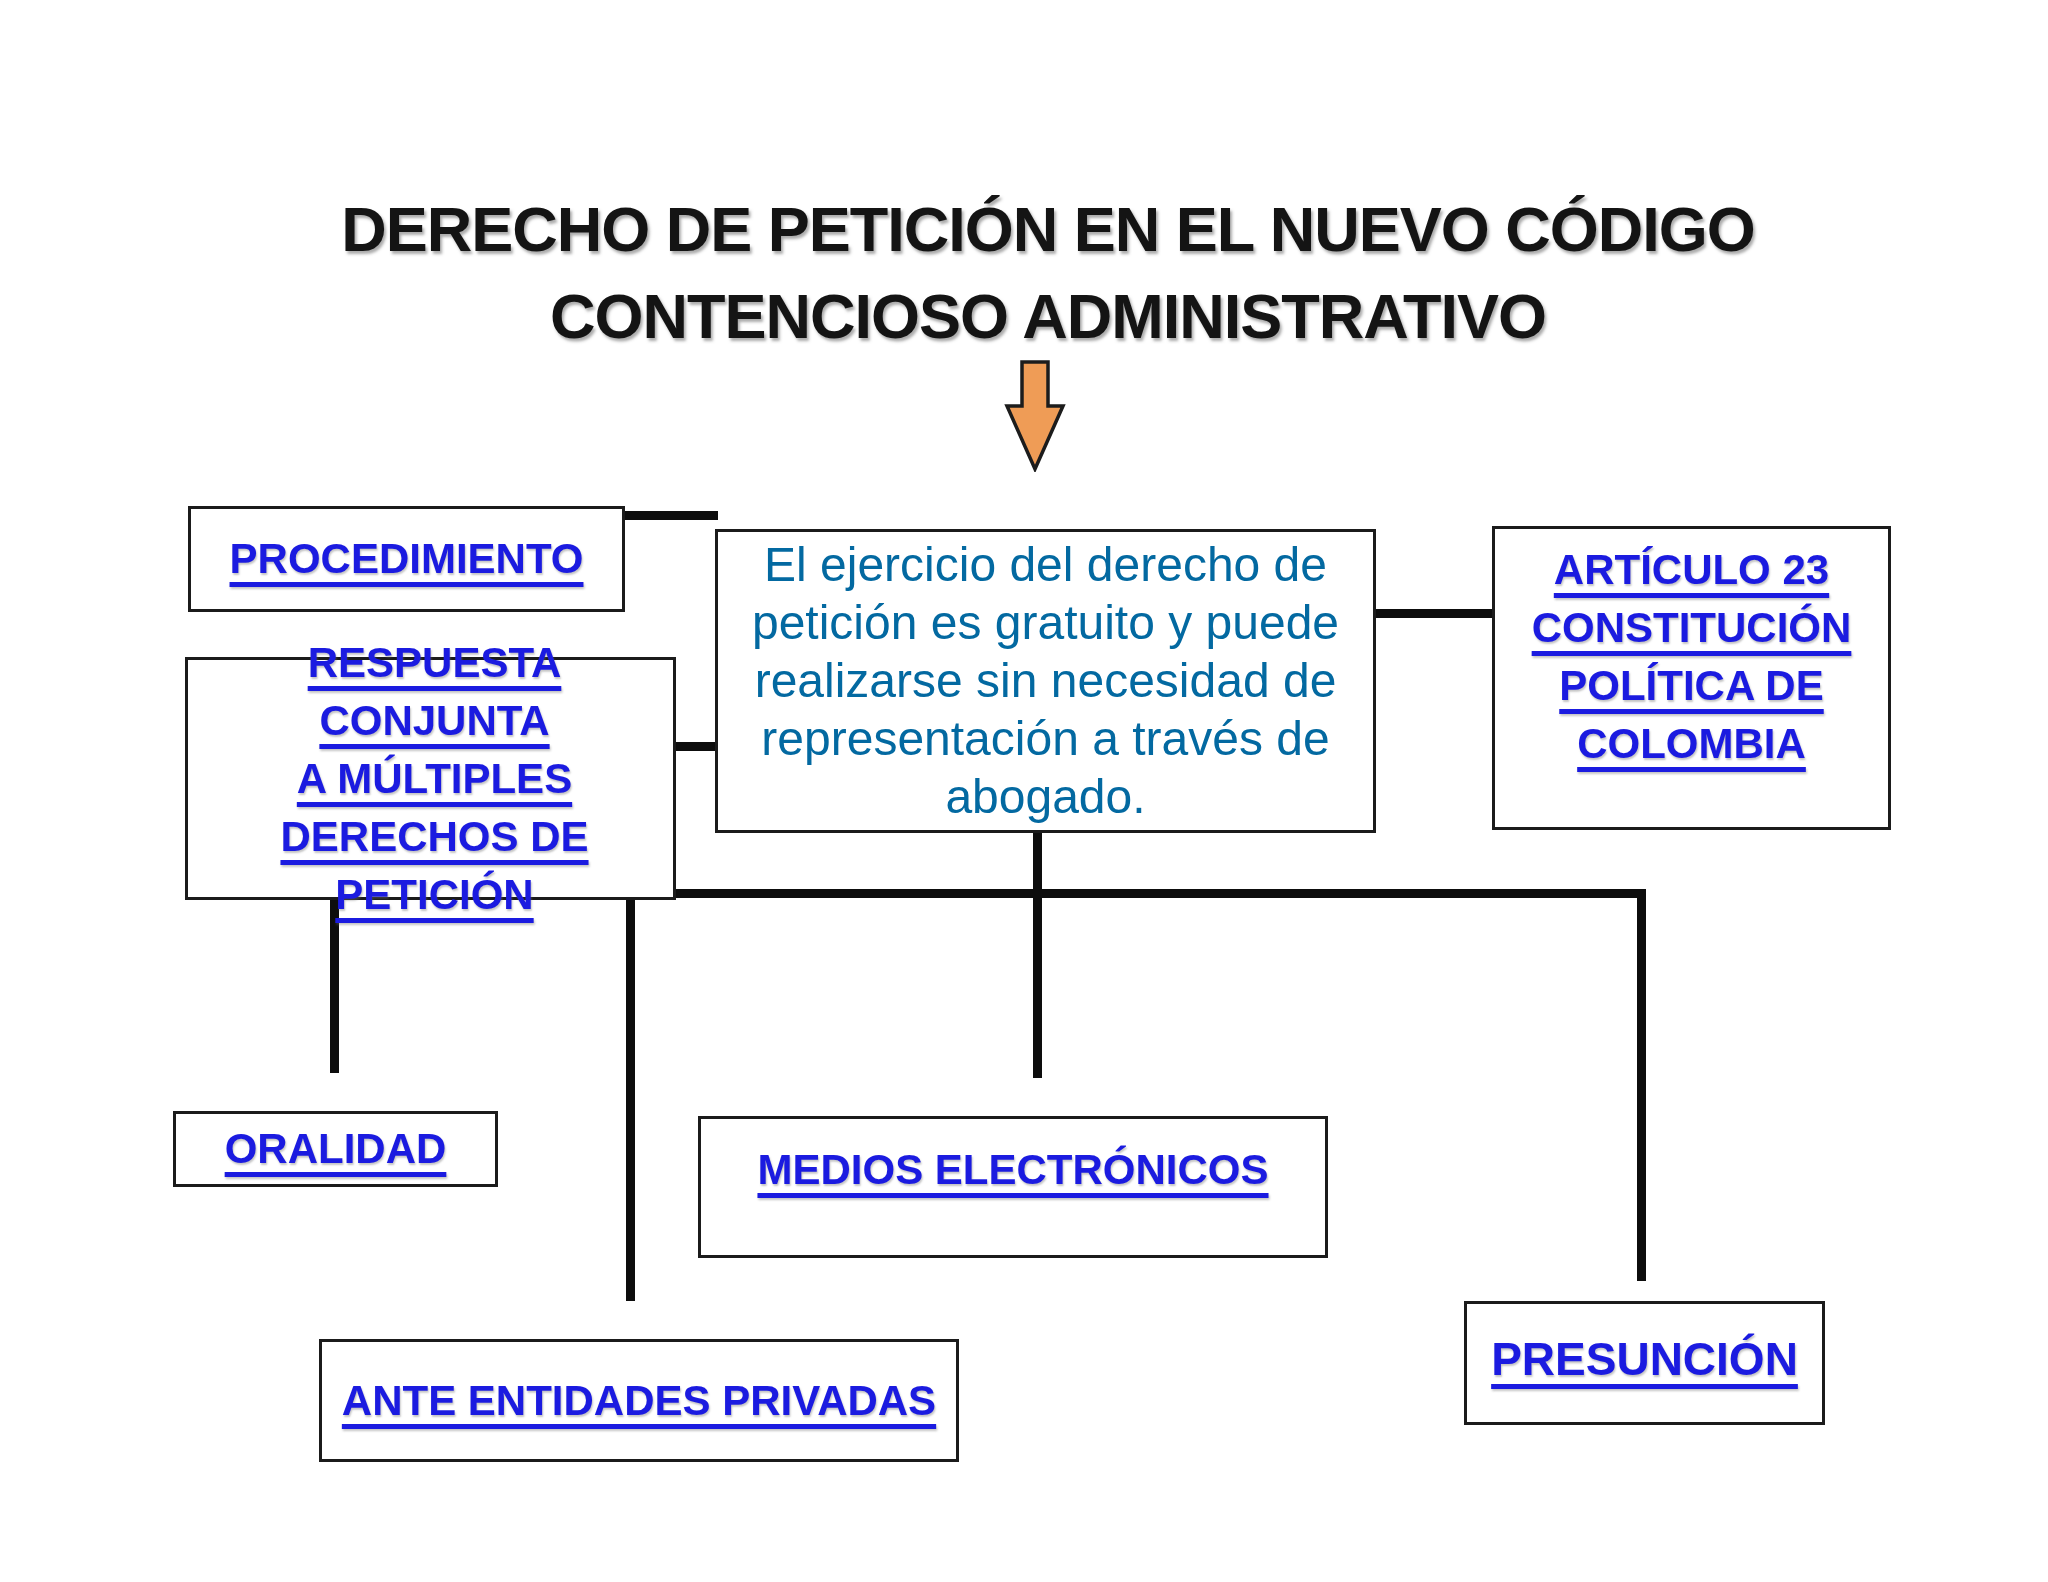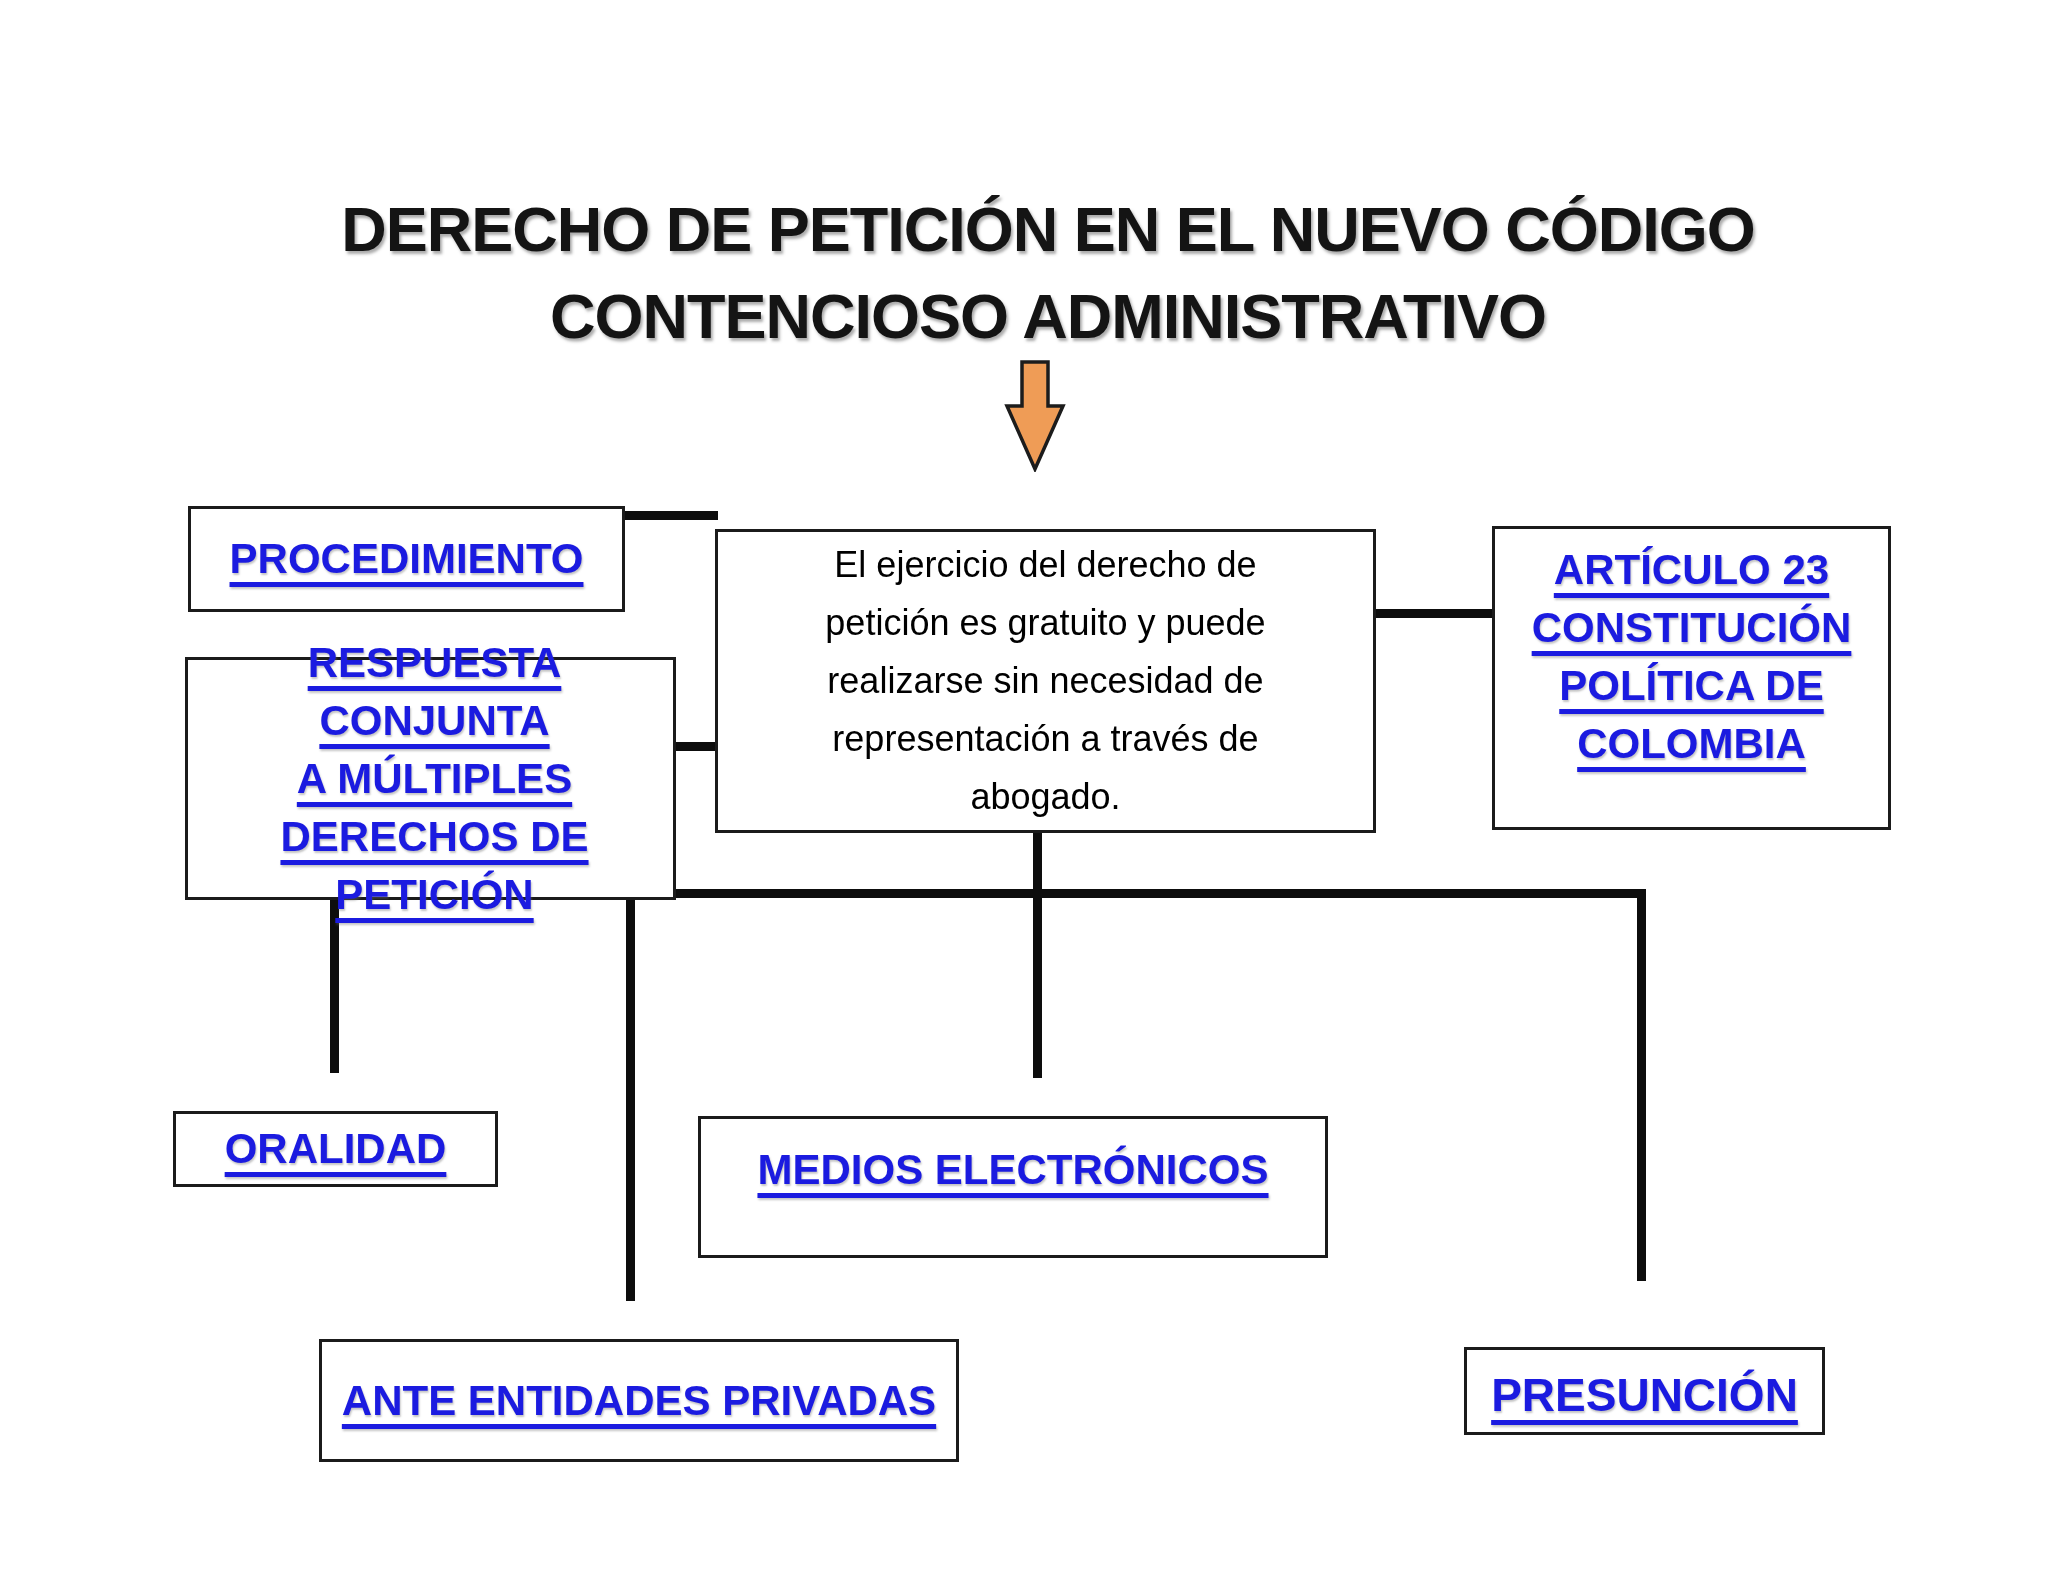--- a/index.html
+++ b/index.html
@@ -20,32 +20,32 @@
     display:flex;align-items:center;justify-content:center;text-align:center;
     box-sizing:border-box;
     margin-top:42px;
   }
   .blue{
     color:#1b1be0;font-weight:bold;font-size:42px;line-height:58px;
     text-decoration:underline;text-decoration-thickness:5px;text-underline-offset:9px;
     white-space:pre-line;text-shadow:1px 2px 2px rgba(110,110,110,0.4);
   }
   .center-text{
-    color:#000000;font-size:36px;line-height:58px;white-space:pre-line;
+    color:#0369a1;font-size:48px;line-height:58px;white-space:pre-line;
   }
   .line{position:absolute;background:#0d0d0d;}
 
   #box-proc{left:188px;top:464px;width:437px;height:106px;}
   #box-resp{left:185px;top:615px;width:491px;height:243px;padding-left:8px;}
   #box-center{left:715px;top:487px;width:661px;height:304px;}
   #box-art{left:1492px;top:484px;width:399px;height:304px;align-items:flex-start;padding-top:12px;}
   #box-oral{left:173px;top:1069px;width:325px;height:76px;}
   #box-medios{left:698px;top:1074px;width:630px;height:142px;padding-bottom:34px;}
   #box-ante{left:319px;top:1297px;width:640px;height:123px;}
-  #box-pres{left:1464px;top:1305px;width:361px;height:88px;padding-bottom:8px;align-items:flex-end;}
+  #box-pres{left:1464px;top:1259px;width:361px;height:124px;padding-bottom:8px;}
   #box-pres .blue{font-size:46px;}
 
   #ln-proc{left:622px;top:511px;width:96px;height:9px;}
   #ln-resp{left:627px;top:742px;width:91px;height:9px;}
   #ln-art{left:1373px;top:609px;width:153px;height:9px;}
   #ln-center-down{left:1033px;top:788px;width:9px;height:110px;}
   #ln-main{left:331px;top:889px;width:1315px;height:9px;}
   #ln-oral{left:330px;top:893px;width:9px;height:180px;}
   #ln-ante{left:626px;top:893px;width:9px;height:408px;}
   #ln-medios{left:1033px;top:893px;width:9px;height:185px;}

